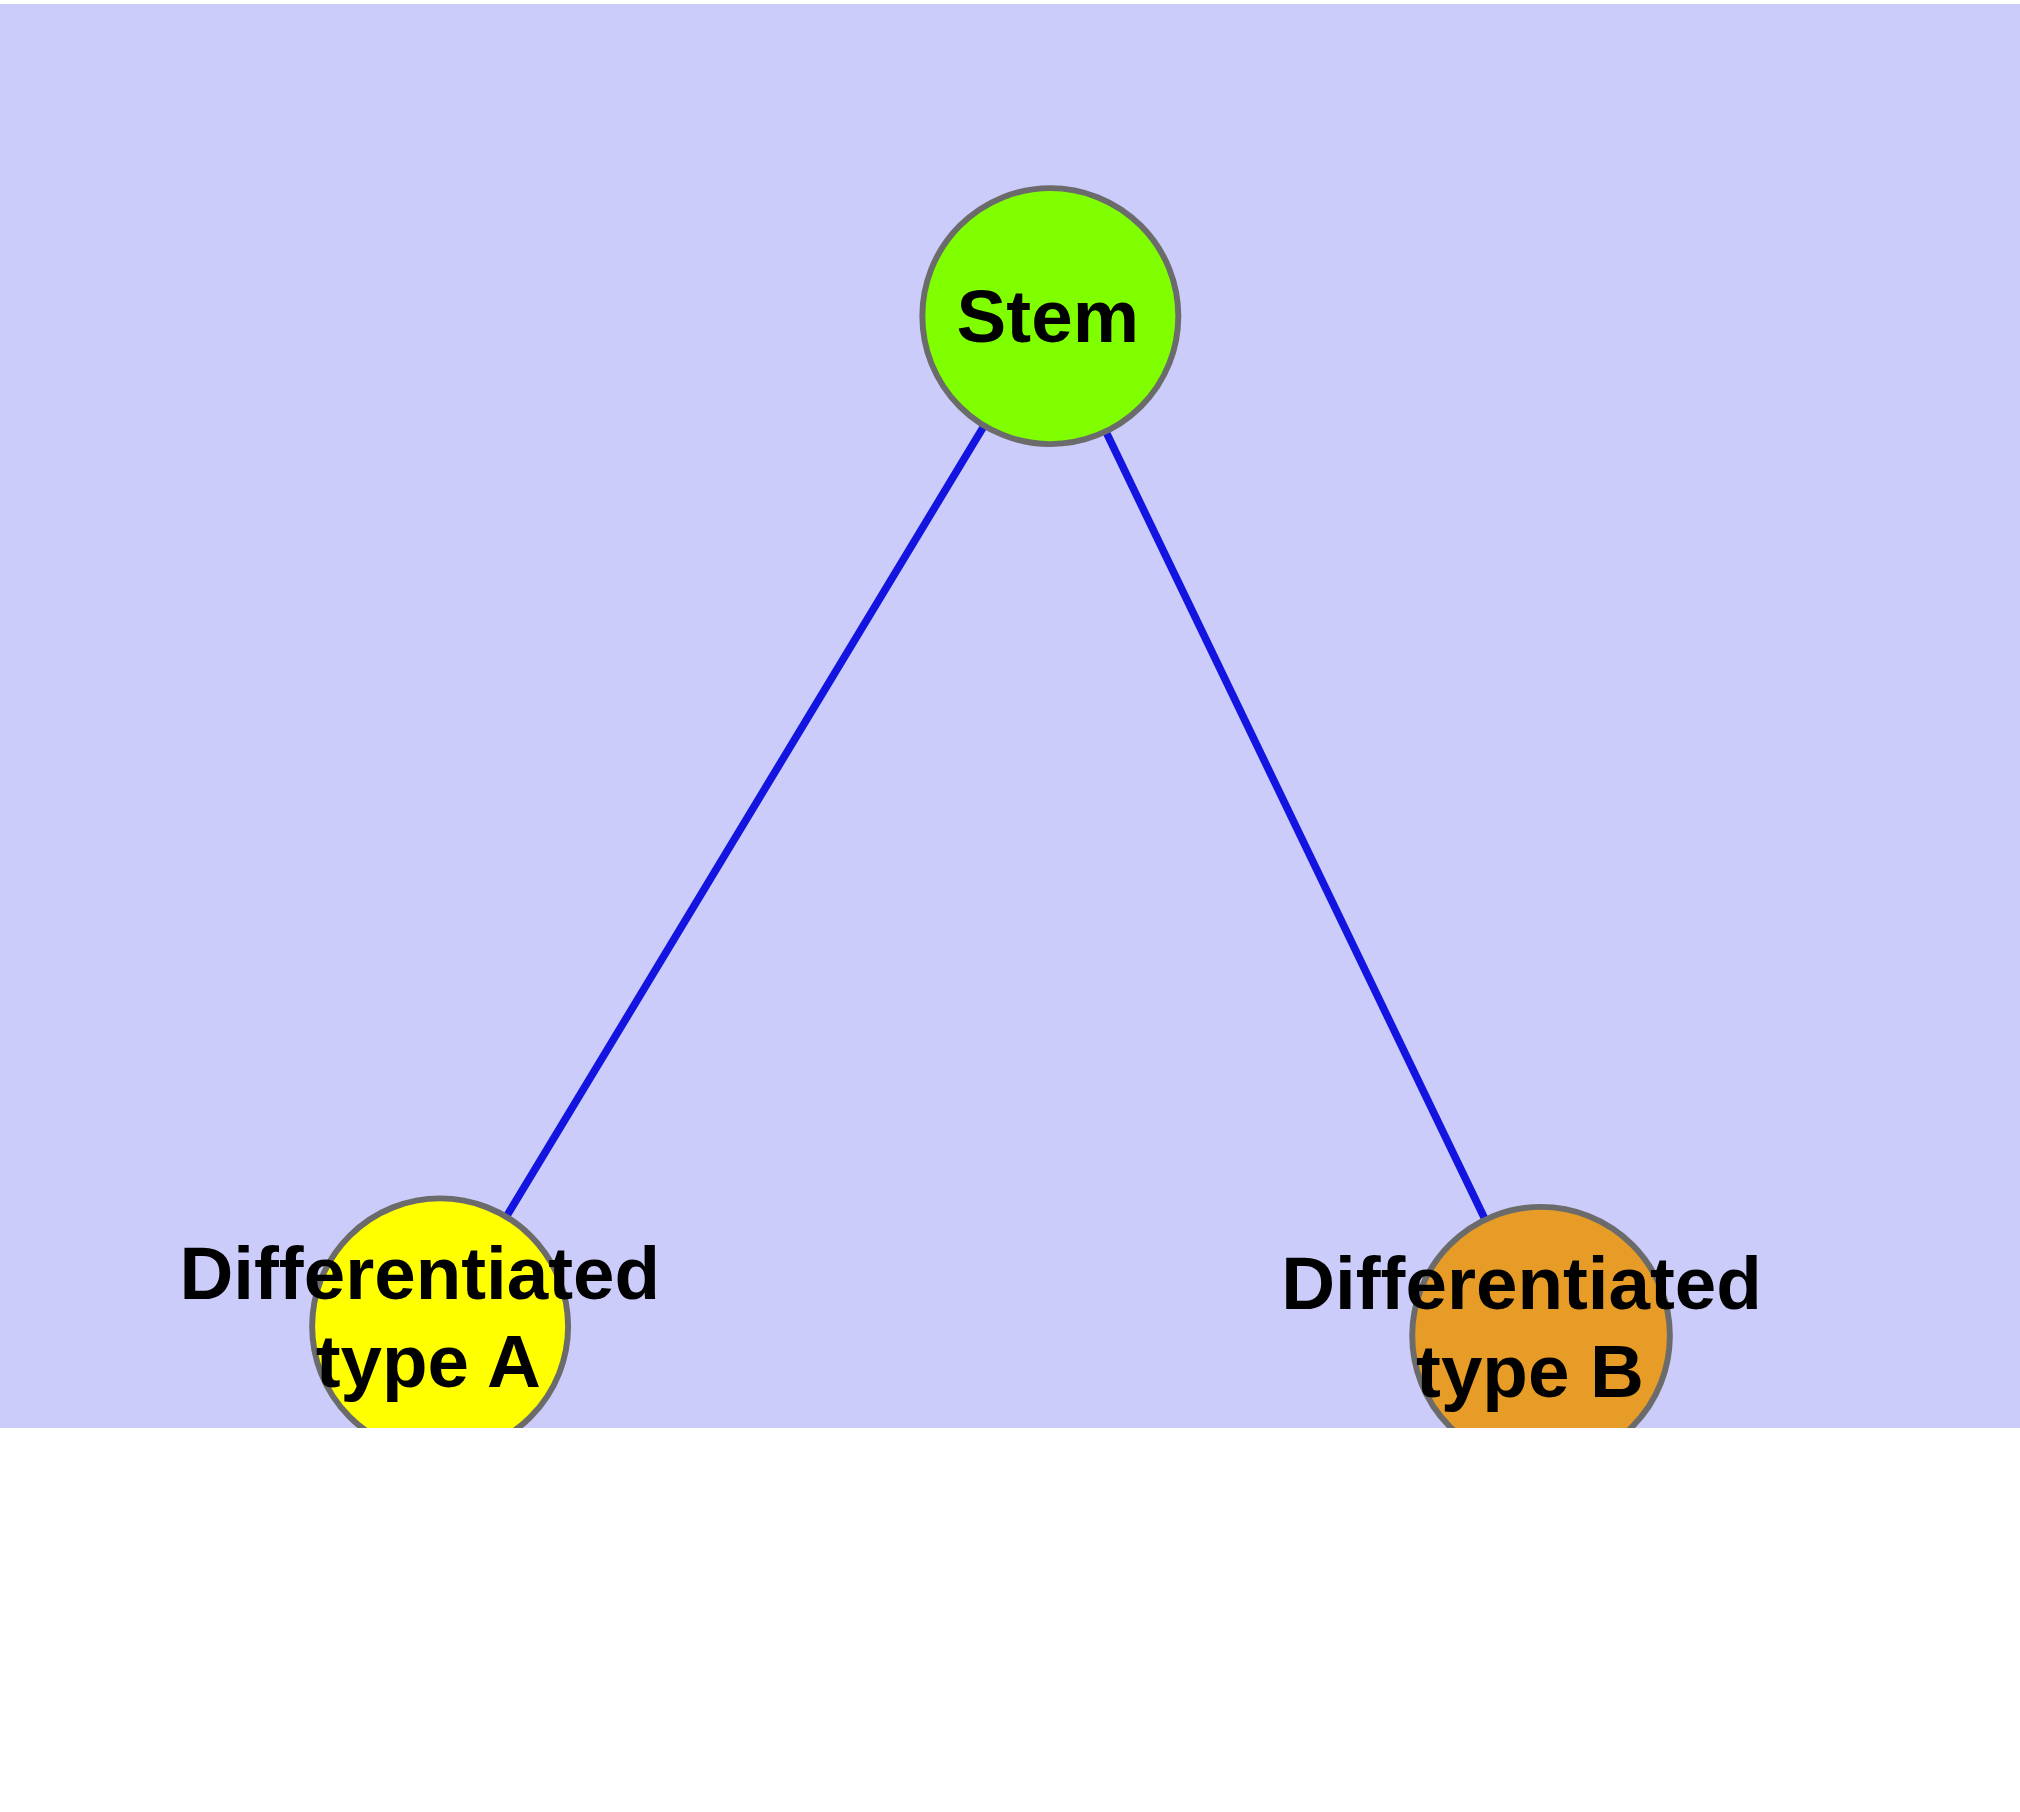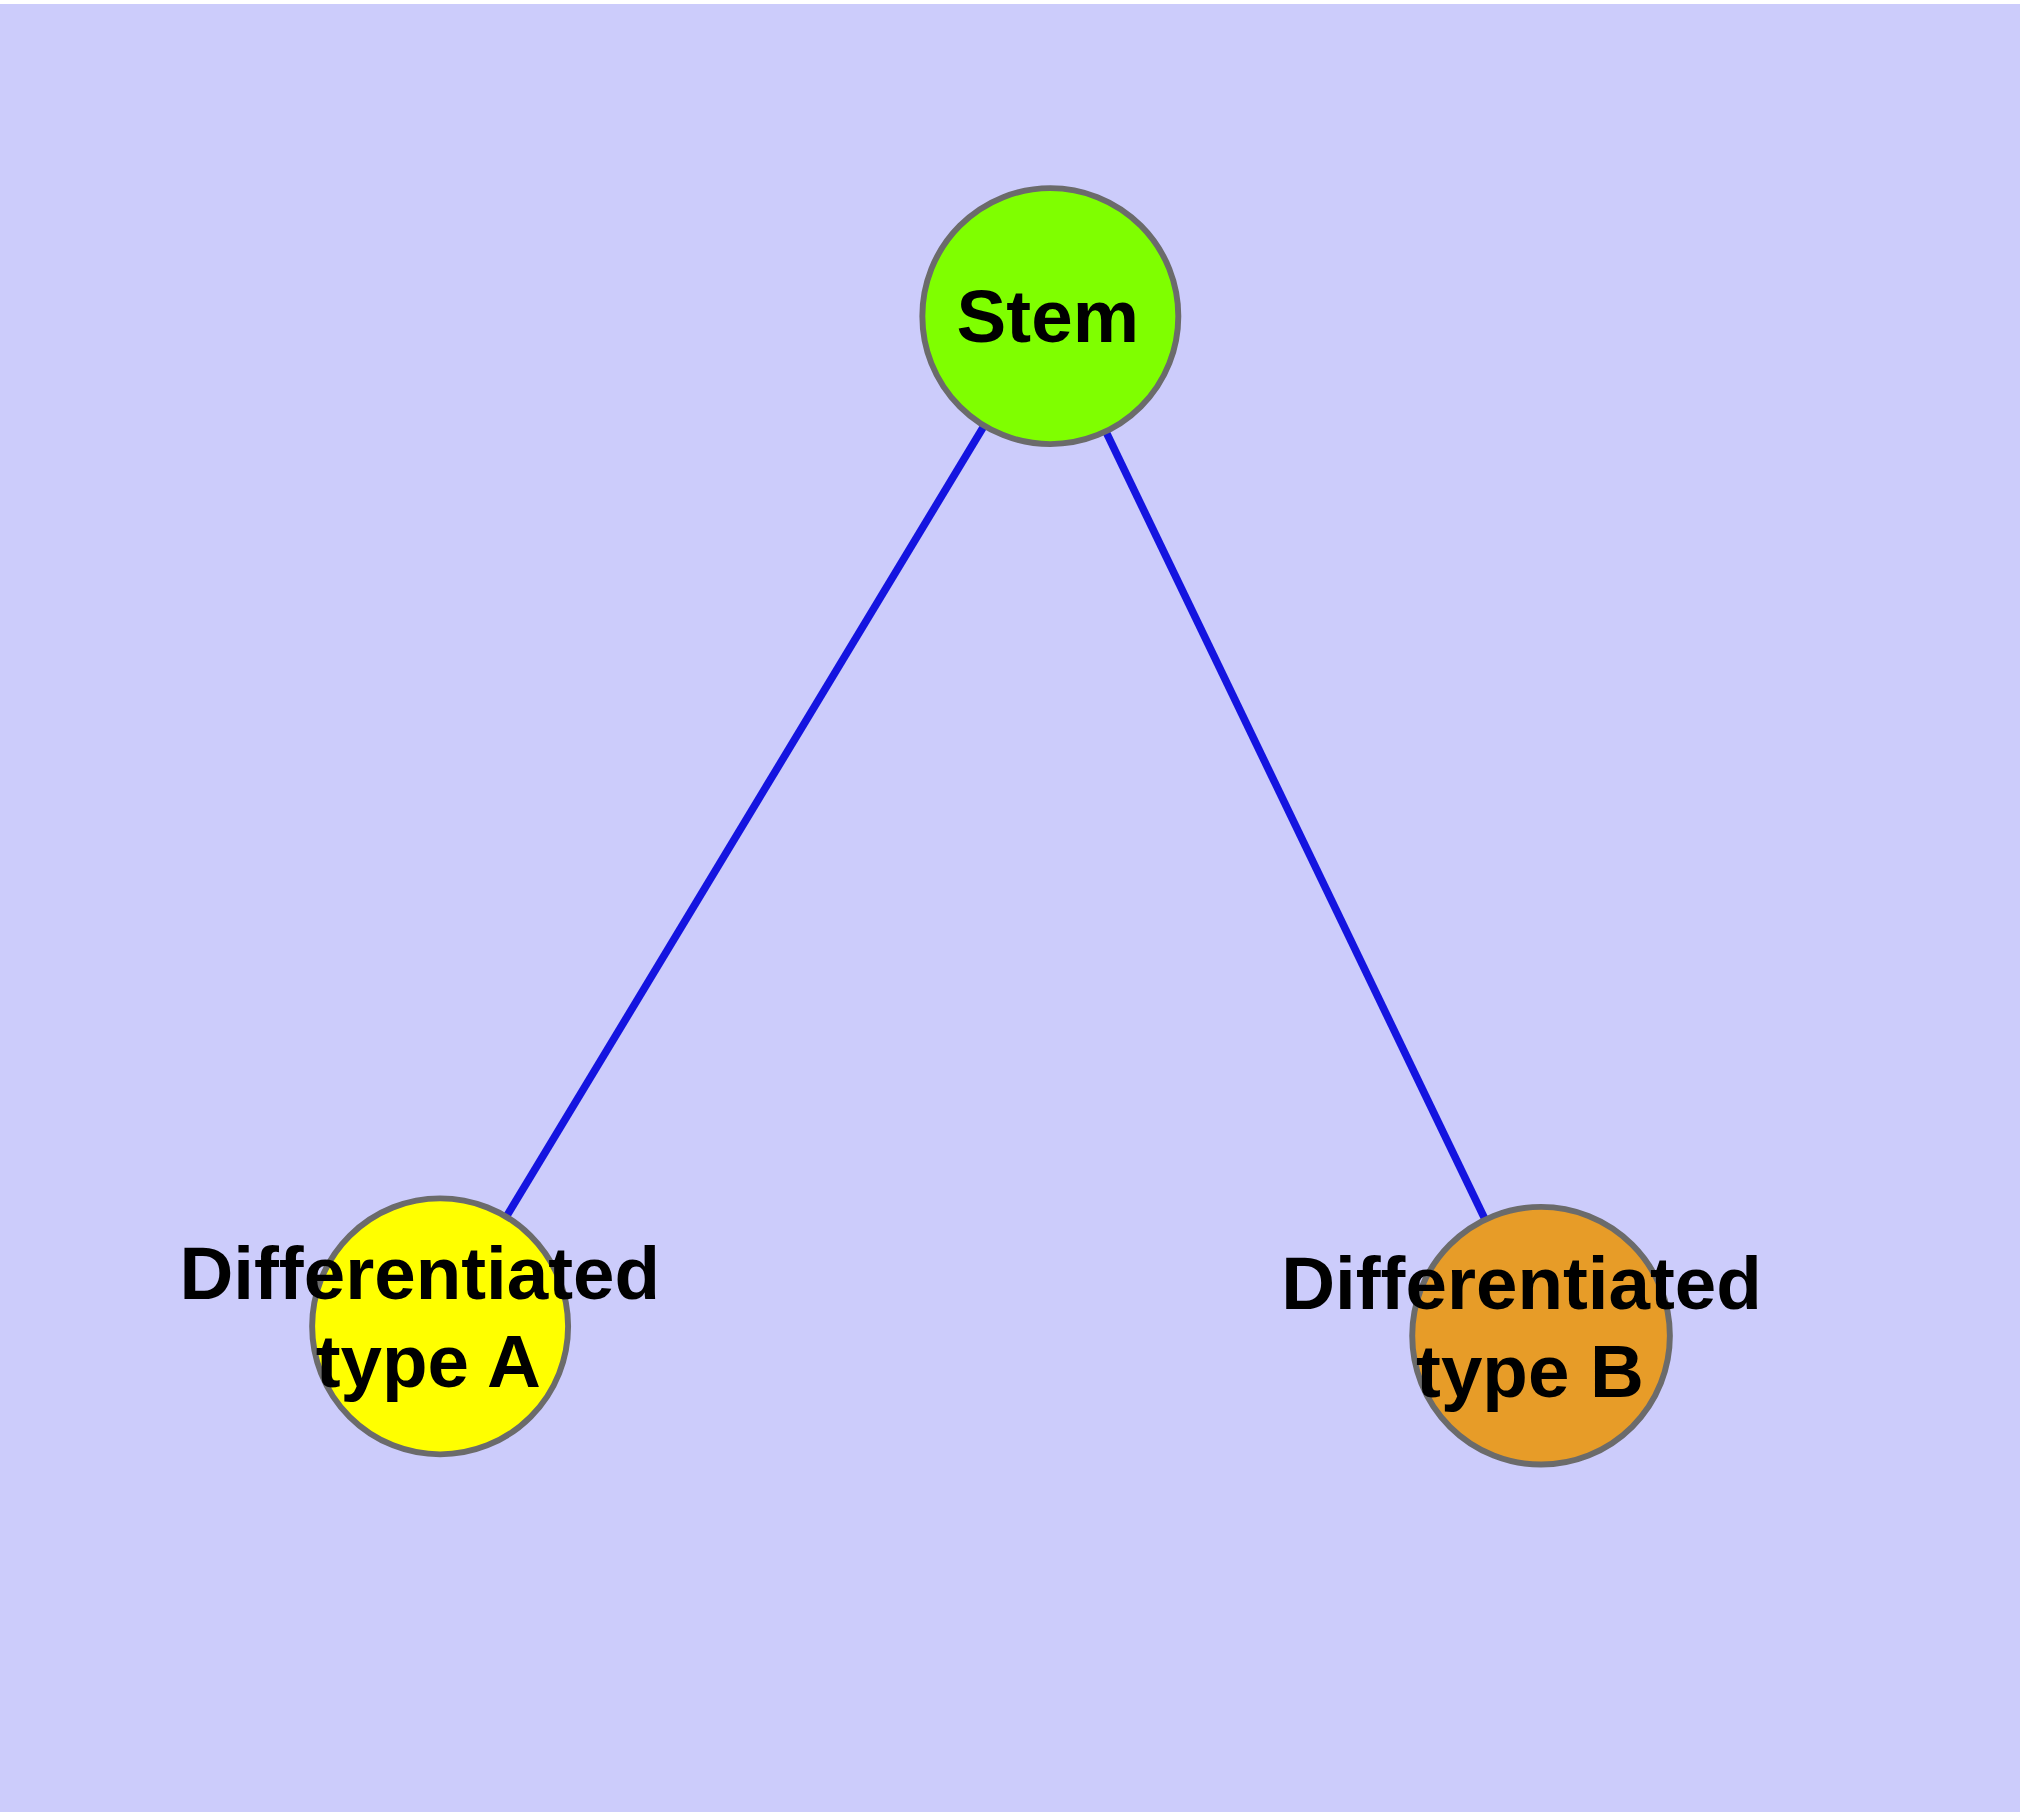--- a/index.html
+++ b/index.html
@@ -4,21 +4,21 @@
 <title>Cell Differentiation Graph</title>
 <style>
   html, body {
     margin: 0;
     padding: 0;
     background: #ffffff;
   }
   #canvas {
     position: relative;
     width: 2021px;
-    height: 1812px;
+    height: 1428px;
     background: #ffffff;
     overflow: hidden;
     font-family: "Liberation Sans", "DejaVu Sans", sans-serif;
   }
   #plot-area {
     position: absolute;
     left: 0;
     top: 4.2px;
     width: 2021px;
     height: 1808px;

